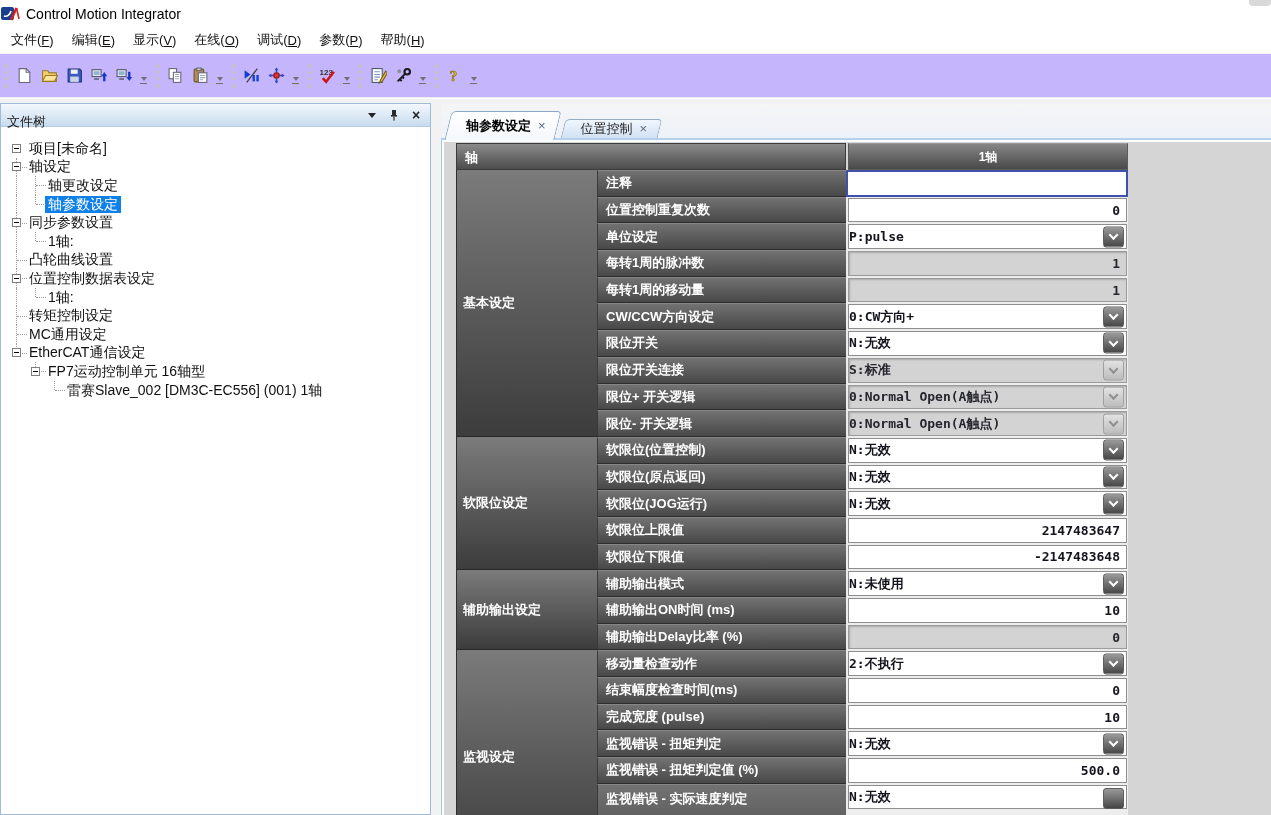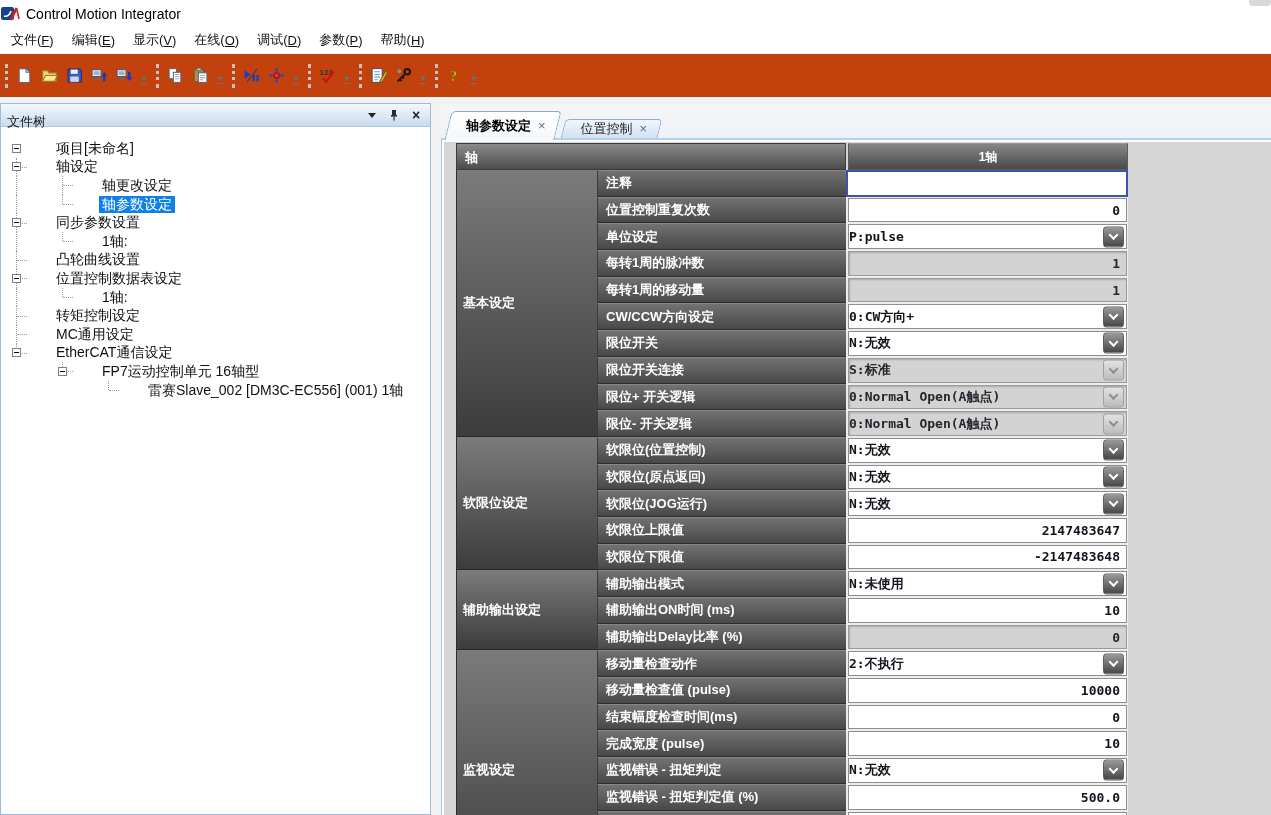--- a/index.html
+++ b/index.html
@@ -8,21 +8,21 @@
   
   .titlebar{height:27px;display:flex;align-items:center;background:#fff;position:relative;}
   .app-icon{width:20px;height:20px;margin-right:6px;flex:none;}
   .title-text{font-size:14px;color:#000;}
   .corner-artifact{position:absolute;right:0;top:0;width:22px;height:6px;background:#cfcfcf;border-radius:0 0 4px 4px;opacity:.8;}
   
   .menubar{height:27px;display:flex;align-items:stretch;background:#fff;padding-left:2px;border-bottom:1px solid #f0f0f0;}
   .menu-item{padding:0 9px;font-size:13px;color:#111;display:flex;align-items:center;cursor:default;text-align:center;}
   .menu-item u{text-decoration:underline;}
   
-  .toolbar{height:44px;display:flex;align-items:center;background:#c2410c;border-bottom:1px solid #ececec;padding-left:2px;}
+  .toolbar{height:44px;display:flex;align-items:center;background:#c4b5fd;border-bottom:1px solid #ececec;padding-left:2px;}
   .tb-group{display:flex;align-items:center;height:100%;}
   .tb-handle{width:0;height:24px;border-left:3px dotted #c3c3c3;margin:0 5px 0 3px;}
   .tb-icons{display:flex;align-items:center;gap:3px;}
   .tb-icon{width:22px;height:22px;display:flex;align-items:center;justify-content:center;border-radius:2px;}
   .tb-icon svg{width:17px;height:17px;}
   .tb-overflow{display:flex;flex-direction:column;align-items:center;margin:10px 6px 0 5px;}
   .ov-tri{width:0;height:0;border-left:3.5px solid transparent;border-right:3.5px solid transparent;border-top:4px solid #707070;}
   .ov-bar{width:7px;height:0;border-top:1px solid #707070;margin-top:1.5px;}
   
   .main{position:absolute;left:0;top:99px;right:0;bottom:0;background:#f2f2f2;}
@@ -30,21 +30,21 @@
   .dock{position:absolute;left:0;top:4px;width:431px;bottom:0;background:#fff;border:1px solid #9fbbd8;}
   .dock-header{height:23px;background:linear-gradient(#f3f8fd,#c8dbee);border-bottom:1px solid #b3c9e0;
     display:flex;align-items:center;padding:0 6px;font-size:13px;color:#1a1a1a;}
   .dock-title{flex:1;margin-top:14px;}
   .dock-btn{width:16px;height:16px;display:flex;align-items:center;justify-content:center;margin-left:6px;color:#222;}
   .arr-down{width:0;height:0;border-left:4px solid transparent;border-right:4px solid transparent;border-top:5px solid #222;}
   .pin svg{width:10px;height:12px;}
   .dock-close{font-size:14px;font-weight:bold;line-height:1;}
   
   .tree{padding:12px 0 0 6px;font-size:14px;color:#101010;}
-  .trow{display:flex;align-items:center;height:18.6px;white-space:nowrap;gap:27px;}
+  .trow{display:flex;align-items:center;height:18.6px;white-space:nowrap;}
   .tcell{width:19px;height:100%;position:relative;flex:none;}
   .tcell.v::before{content:"";position:absolute;left:9px;top:0;bottom:0;border-left:1px dotted #9c9c9c;}
   .tcell.t::before{content:"";position:absolute;left:9px;top:0;bottom:0;border-left:1px dotted #9c9c9c;}
   .tcell.t::after,.tcell.l::after{content:"";position:absolute;left:10px;right:-1px;top:50%;border-top:1px dotted #9c9c9c;}
   .tcell.l::before{content:"";position:absolute;left:9px;top:0;height:50%;border-left:1px dotted #9c9c9c;}
   .tbox{position:absolute;left:5px;top:50%;margin-top:-4.5px;width:9px;height:9px;background:#fff;border:1px solid #7f7f7f;z-index:1;}
   .tbox::after{content:"";position:absolute;left:1px;top:3px;width:5px;border-top:1px solid #000;}
   .tlabel{padding:0 3px;line-height:17px;}
   .trow.selected .tlabel{background:#0f80e8;color:#fff;}
   
@@ -530,26 +530,20 @@
     <div class="grows">
                 <div class="prow">
     <div class="pcell">移动量检查动作</div>
     <div class="vcell">
                     <div class="vbox dd">2:不执行<span class="ddbtn">
                         <span class="chev"></span>
                       </span></div>
                   </div>
   </div>
                 <div class="prow">
-    <div class="pcell">移动量检查值 (pulse)</div>
-    <div class="vcell">
-                    <div class="vbox num">10000</div>
-                  </div>
-  </div>
-                <div class="prow">
     <div class="pcell">结束幅度检查时间(ms)</div>
     <div class="vcell">
                     <div class="vbox num">0</div>
                   </div>
   </div>
                 <div class="prow">
     <div class="pcell">完成宽度 (pulse)</div>
     <div class="vcell">
                     <div class="vbox num">10</div>
                   </div>

